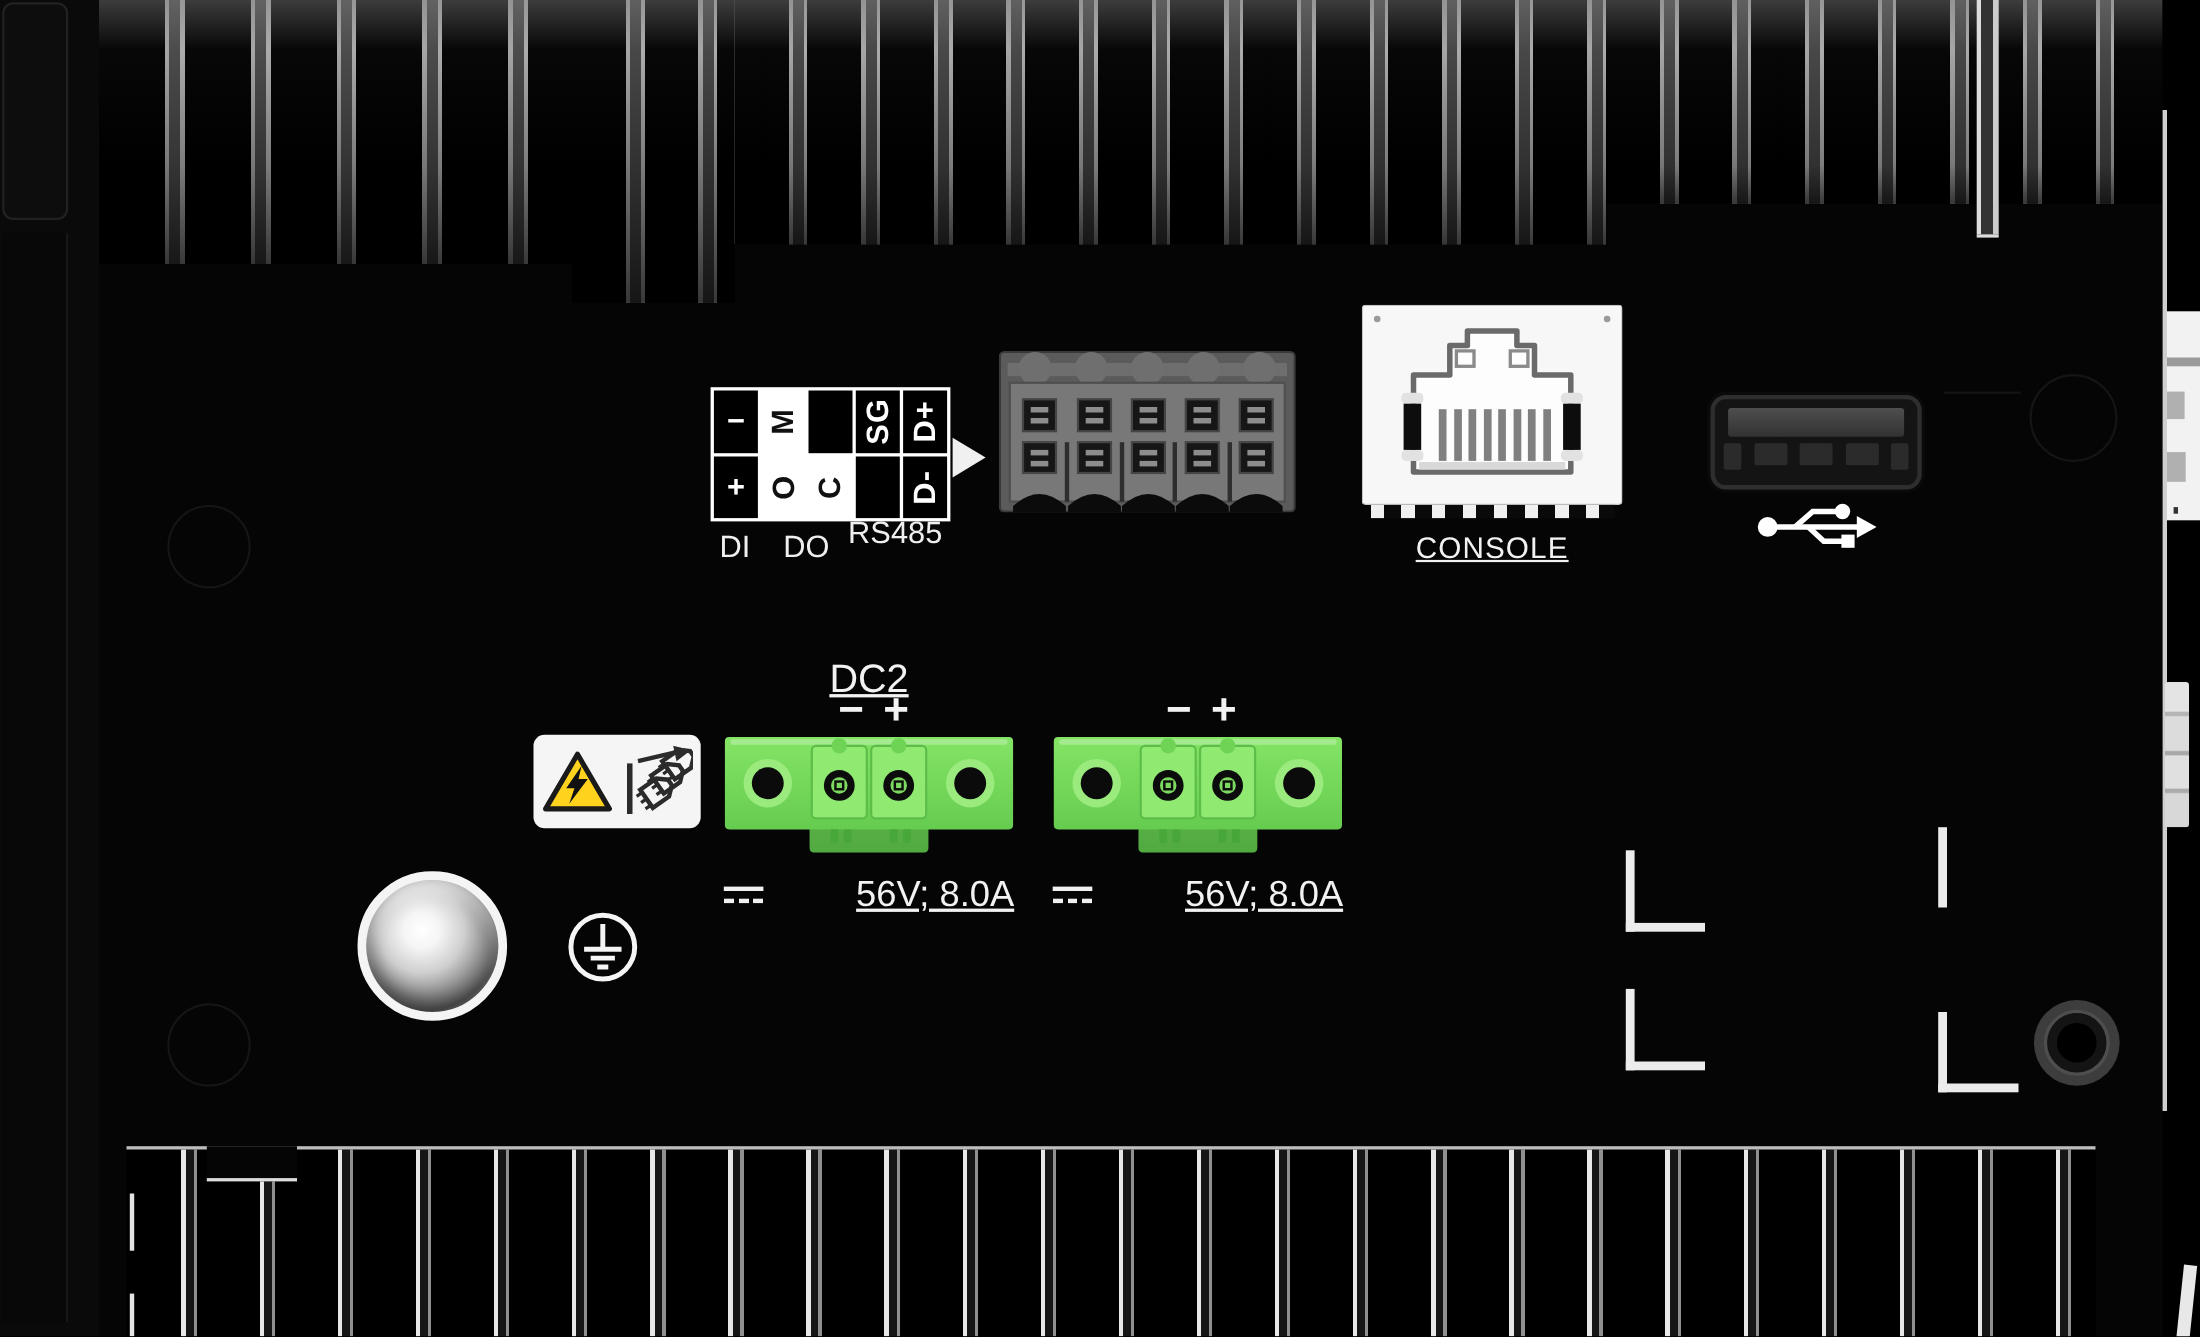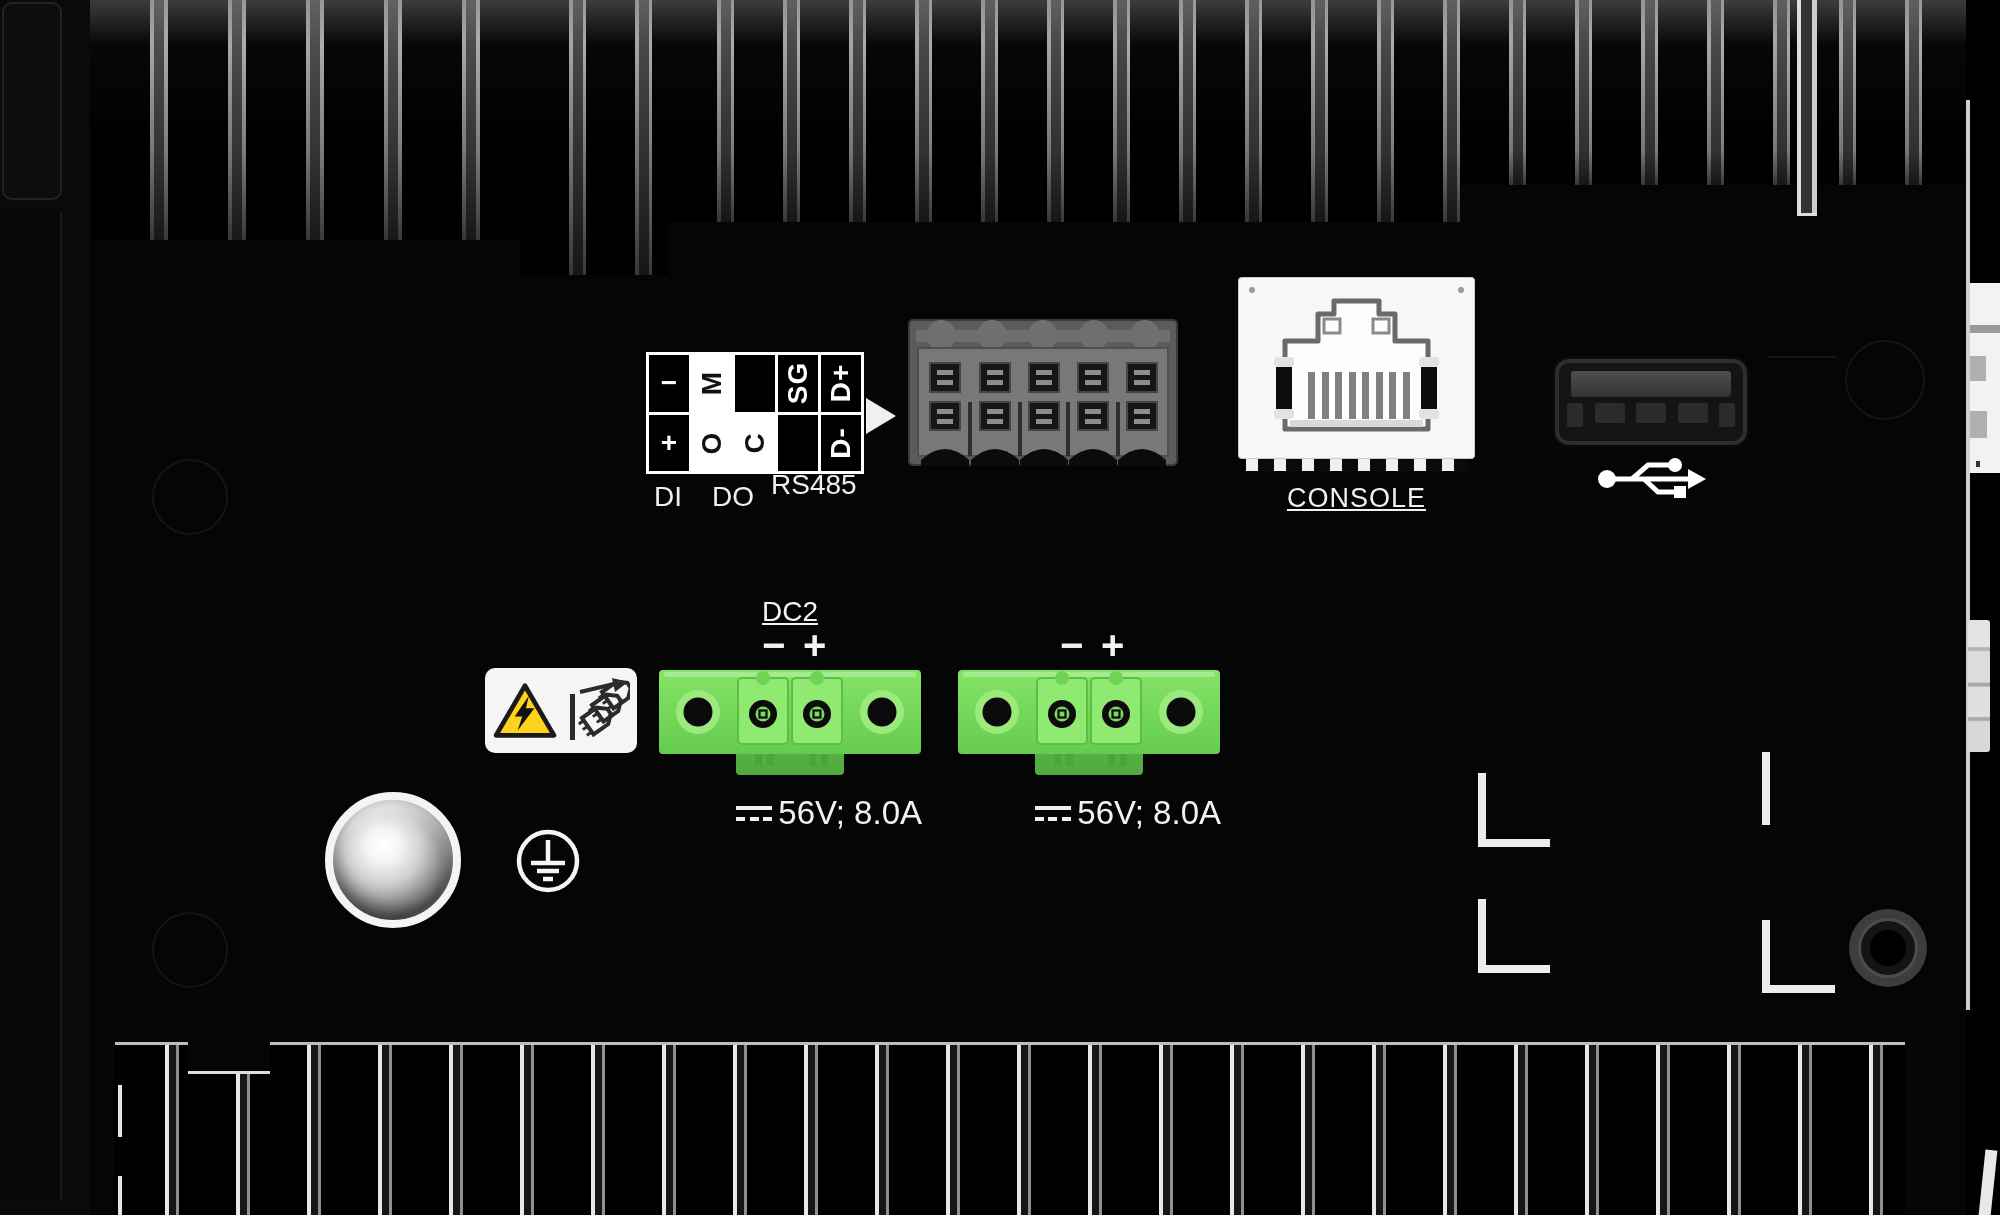--- a/index.html
+++ b/index.html
@@ -68,24 +68,24 @@
       background-image:repeating-linear-gradient(90deg,#f0f0f0 0 12px, rgba(0,0,0,0) 12px 28px); }
 
   .usb-port { position:absolute; left:1555px; top:359px; width:192px; height:86px; background:#141414;
       border:4px solid #2e2e2e; border-radius:14px; box-shadow:0 0 0 3px #0a0a0a; }
   .usb-tongue { position:absolute; left:12px; right:12px; top:8px; height:26px; border-radius:3px;
       background:linear-gradient(180deg,#4e4e4e,#323232); }
   .usb-notches { position:absolute; left:8px; right:8px; top:40px; height:22px; display:flex; justify-content:space-between; align-items:flex-start; }
   .usb-notches i { background:#2b2b2b; height:20px; width:30px; border-radius:2px; }
   .usb-notches i.sm { width:16px; height:24px; }
 
-  .dc-label { font-size:28px; width:264px; }
+  .dc-label { font-size:36px; width:264px; }
   .dc-sign { position:absolute; color:#f2f2f2; font-size:40px; font-weight:bold; }
-  .dc-rating { position:absolute; width:264px; display:flex; align-items:center; justify-content:flex-end; gap:6px;
-      color:#f2f2f2; font-size:33px; }
+  .dc-rating { position:absolute; width:264px; display:flex; align-items:center; justify-content:space-between; gap:6px;
+      color:#f2f2f2; font-size:33px;text-decoration:underline; }
   .dc-symbol { width:36px; height:15px; display:flex; flex-direction:column; justify-content:space-between; }
   .dc-symbol .solid { width:36px; height:4px; background:#f0f0f0; }
   .dc-symbol .dashed { width:36px; height:4px;
       background-image:repeating-linear-gradient(90deg,#f0f0f0 0 9px, rgba(0,0,0,0) 9px 13.5px); }
 
   .warn-label { position:absolute; left:485px; top:668px; width:152px; height:85px; background:#f5f5f5;
       border-radius:10px; display:flex; align-items:center; justify-content:space-evenly; }
 
   .chrome-stud { position:absolute; left:325px; top:792px; width:136px; height:136px; border-radius:50%;
       border:8px solid #f4f4f4;

